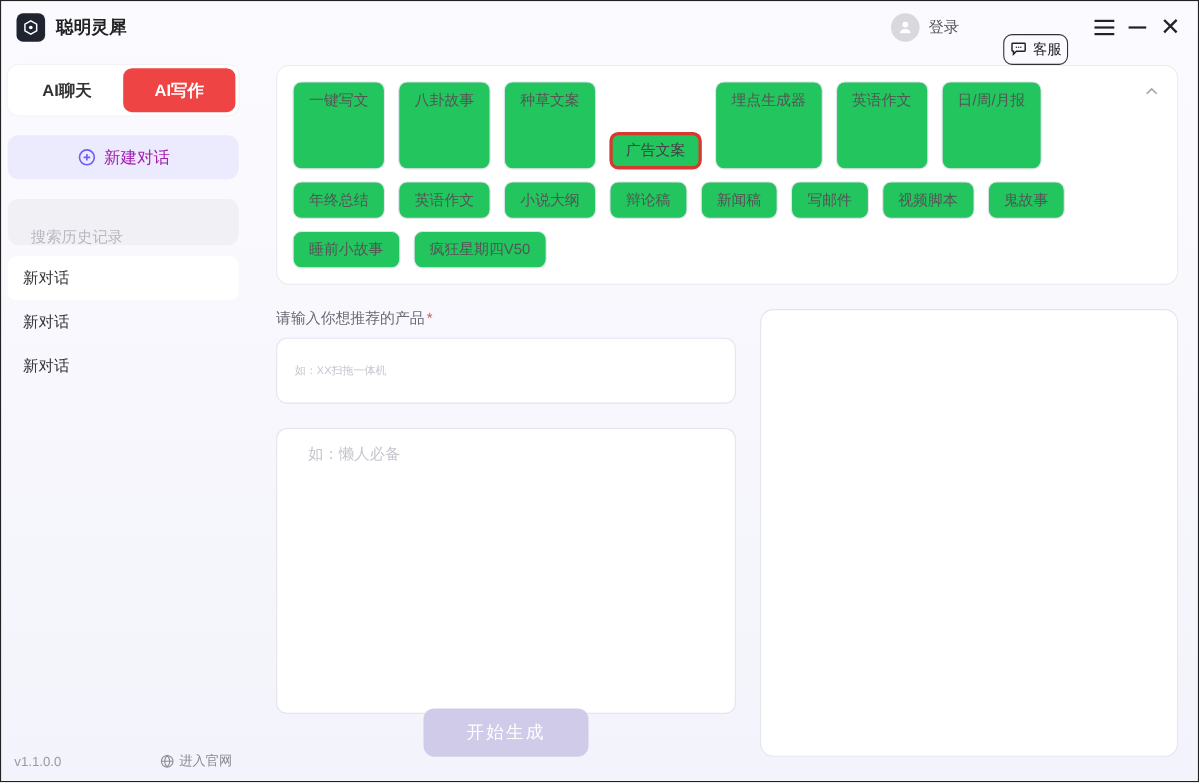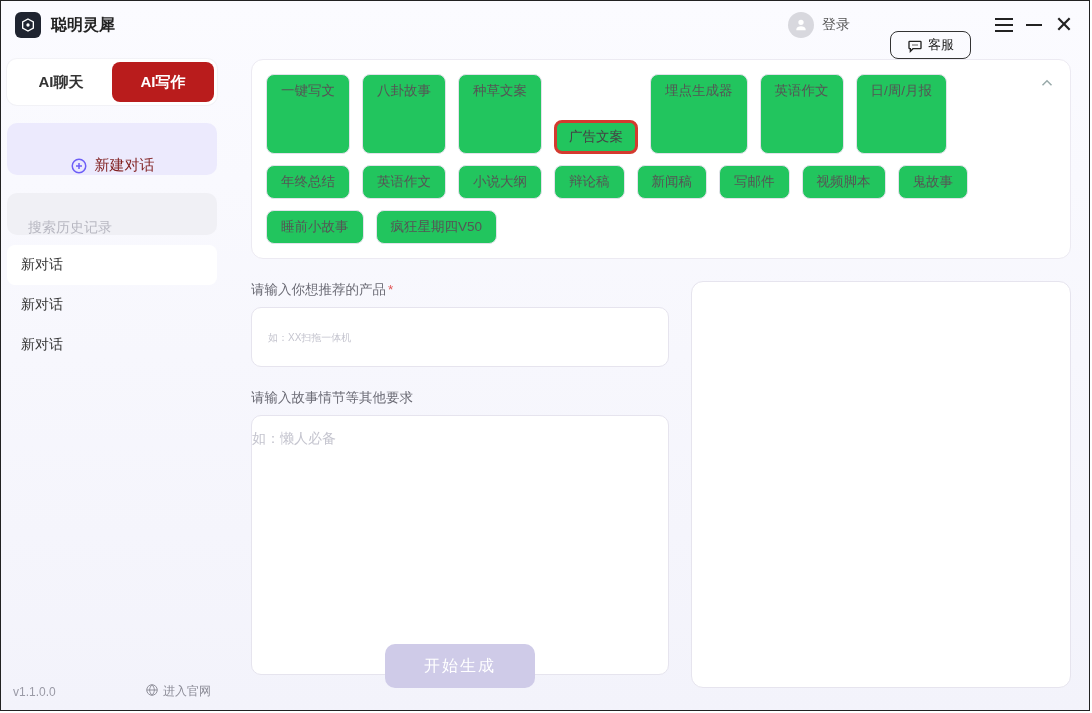--- a/index.html
+++ b/index.html
@@ -7,64 +7,64 @@
   .window { width: 1090px; height: 711px; border: 1px solid #222; background: linear-gradient(180deg,#fbfbff 0%, #f3f3fb 100%); position: relative; display:flex; flex-direction:column; }
   
   .titlebar { height: 48px; display:flex; align-items:center; padding:0 14px; }
   .logo { width:26px; height:26px; border-radius:6px; background:#1f2430; display:flex; align-items:center; justify-content:center; margin-right:10px;}
   .logo svg{width:16px;height:16px;}
   .app-title { font-size:16px; font-weight:600; color:#222; }
   .title-spacer{flex:1;}
   .avatar { width:26px;height:26px;border-radius:50%;background:#d8d8de;display:flex;align-items:center;justify-content:center;margin-right:8px;}
   .avatar svg{width:16px;height:16px;fill:#fff;}
   .login-text{font-size:14px;color:#555;margin-right:40px;}
-  .kefu{display:flex;align-items:flex-end;border:1.5px solid #333;border-radius:8px;padding:4px 16px;font-size:13px;color:#222;margin-right:14px;cursor:pointer;margin-top:40px;}
+  .kefu{display:flex;align-items:flex-start;border:1.5px solid #333;border-radius:8px;padding:4px 5px;font-size:13px;color:#222;margin-right:14px;cursor:pointer;margin-top:40px;}
   .kefu svg{width:16px;height:16px;margin-right:5px;}
   .win-btn{width:22px;height:22px;display:flex;align-items:center;justify-content:center;margin-left:8px;cursor:pointer;color:#222;}
   .win-btn.menu div{width:18px;height:2px;background:#222;position:relative;}
   .win-btn.menu div::before,.win-btn.menu div::after{content:"";position:absolute;left:0;width:18px;height:2px;background:#222;}
   .win-btn.menu div::before{top:-6px;}.win-btn.menu div::after{top:6px;}
   .win-btn.min div{width:16px;height:2px;background:#222;}
   .win-btn.close{font-size:22px;font-weight:300;line-height:1;}
   
   .body{flex:1;display:flex;min-height:0;}
   
   .sidebar{width:224px;padding:10px 8px 6px 6px;display:flex;flex-direction:column;}
   .tab-switch{display:flex;background:#fff;border-radius:10px;padding:3px;height:46px;box-shadow:0 0 0 1px rgba(0,0,0,0.03);}
   .tab-switch .tab{flex:1;display:flex;align-items:center;justify-content:center;font-size:15px;font-weight:600;color:#333;border-radius:8px;cursor:pointer;}
-  .tab-switch .tab.active{background:#b91c1c;color:#fff;}
-  .new-chat{margin-top:18px;height:52px;background:#eceafd;border-radius:10px;display:flex;align-items:flex-end;justify-content:center;color:#7f1d1d;font-size:15px;cursor:pointer;}
+  .tab-switch .tab.active{background:#ef4444;color:#fff;}
+  .new-chat{margin-top:18px;height:40px;background:#eceafd;border-radius:10px;display:flex;align-items:center;justify-content:center;color:#a21caf;font-size:15px;cursor:pointer;}
   .new-chat svg{width:18px;height:18px;margin-right:7px;}
   .search-box{margin-top:18px;height:42px;background:#f0f0f5;border-radius:10px;display:flex;align-items:flex-end;padding:0 12px;}
   .search-box svg{width:17px;height:17px;stroke:#b5b5c0;fill:none;margin-right:9px;}
   .search-box input{border:none;outline:none;background:transparent;font-size:14px;color:#555;flex:1;}
   .search-box input::placeholder{color:#b8b8c2;}
   .history{margin-top:10px;}
   .history-item{height:40px;display:flex;align-items:center;padding:0 14px;font-size:14px;color:#333;border-radius:8px;cursor:pointer;}
   .history-item.active{background:#fff;}
   .sidebar-footer{margin-top:auto;display:flex;align-items:center;justify-content:space-between;padding:4px 6px 4px 6px;font-size:12px;color:#9a9aa6;}
-  .enter-site{display:flex;align-items:flex-start;color:#8a8a95;cursor:pointer;}
+  .enter-site{display:flex;align-items:center;color:#8a8a95;cursor:pointer;}
   .enter-site svg{width:14px;height:14px;margin-right:4px;}
   
   .main{flex:1;display:flex;flex-direction:column;padding:10px 18px 22px 26px;min-width:0;}
   .template-panel{background:#fff;border:1px solid #eceaf2;border-radius:12px;padding:14px 42px 14px 14px;position:relative;}
   .collapse-btn{position:absolute;right:14px;top:14px;cursor:pointer;color:#9aa;}
   .collapse-btn svg{width:18px;height:18px;}
   .pill-row{display:flex;flex-wrap:wrap;gap:11px 12px;}
   .pill{border:1px solid #e2e2ea;border-radius:8px;padding:7px 14px;font-size:13.5px;color:#555;background:#22c55e;cursor:pointer;white-space:nowrap;}
   .pill.highlight{border:3px solid #d43a2f;padding:5px 12px;color:#444;margin-top:46px;}
   .content-row{flex:1;display:flex;gap:22px;margin-top:22px;min-height:0;}
   .form-col{flex:1;display:flex;flex-direction:column;min-height:0;}
   .output-col{width:380px;border:1px solid #e6e4ee;border-radius:12px;background:#fff;}
   .field-label{font-size:13.5px;color:#6a6a74;margin-bottom:8px;}
   .required{color:#e05555;margin-left:2px;}
   .text-input{height:60px;border:1px solid #e6e4ee;border-radius:10px;padding:0 16px;font-size:10px;color:#333;outline:none;width:100%;}
   .text-input::placeholder{color:#c5c5cf;}
   .field2{margin-top:22px;display:flex;flex-direction:column;flex:1;min-height:0;}
-  .textarea{flex:1;border:1px solid #e6e4ee;border-radius:10px;padding:14px 0;font-size:14px;color:#333;outline:none;resize:none;width:100%;min-height:260px;}
+  .textarea{flex:1;border:1px solid #e6e4ee;border-radius:10px;padding:14px 28px;font-size:14px;color:#333;outline:none;resize:none;width:100%;min-height:260px;}
   .textarea::placeholder{color:#c5c5cf;}
   .generate-row{display:flex;justify-content:center;margin-top:20px;}
   .generate-btn{width:150px;height:44px;border:none;border-radius:10px;background:#cfcbe8;color:#fff;font-size:16px;letter-spacing:2px;cursor:pointer;}
 </style>
 </head>
 <body>
 
 <div class="window">
 
   <div class="titlebar">
@@ -167,21 +167,20 @@
           </div>
       </div>
 
       <div class="content-row">
         <div class="form-col">
           <div class="field-label">
             <span>请输入你想推荐的产品</span><span class="required">*</span>
           </div>
           <input class="text-input" type="text" placeholder="如：XX扫拖一体机" style="">
           <div class="field2">
-            <div class="field-label">请输入故事情节等其他要求</div>
             <textarea class="textarea" placeholder="如：懒人必备" style=""></textarea>
           </div>
           <div class="generate-row">
             <button class="generate-btn">开始生成</button>
           </div>
         </div>
         <div class="output-col"></div>
       </div>
 
     </div>

